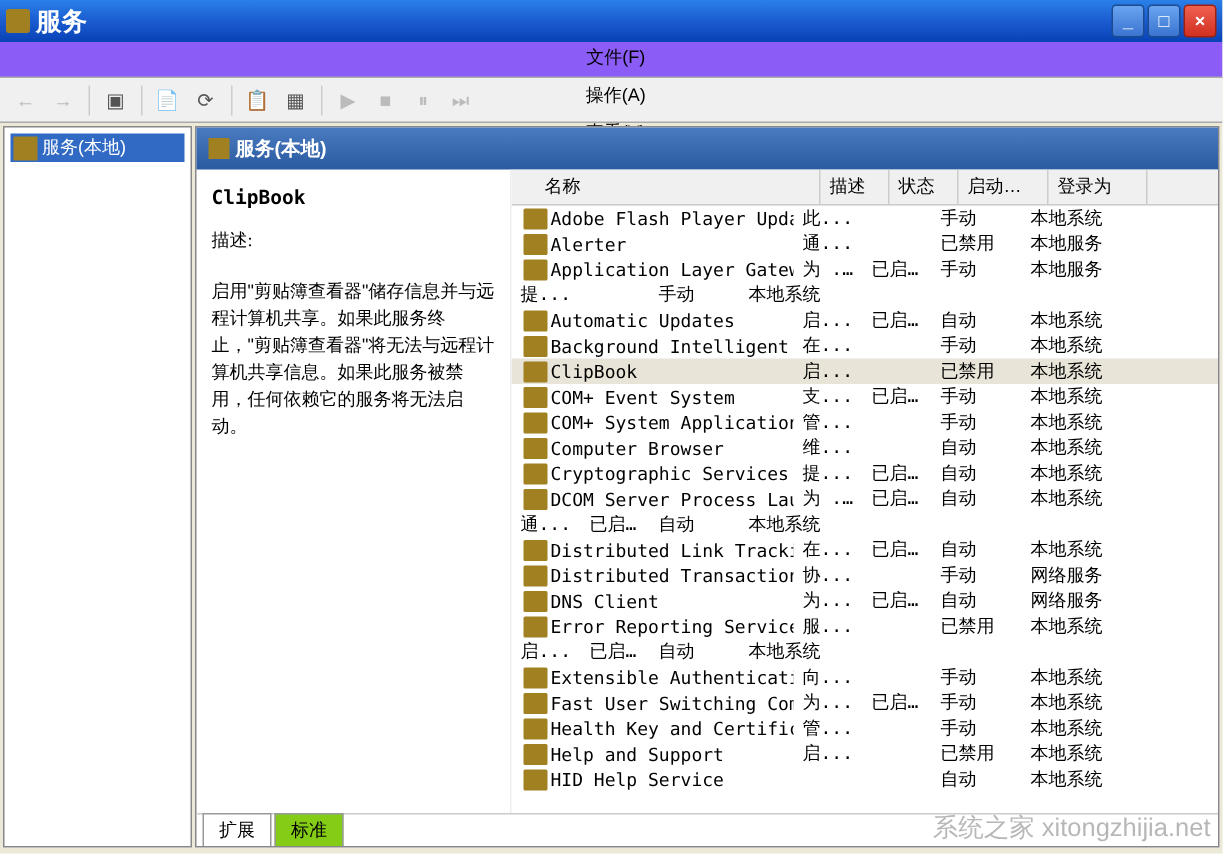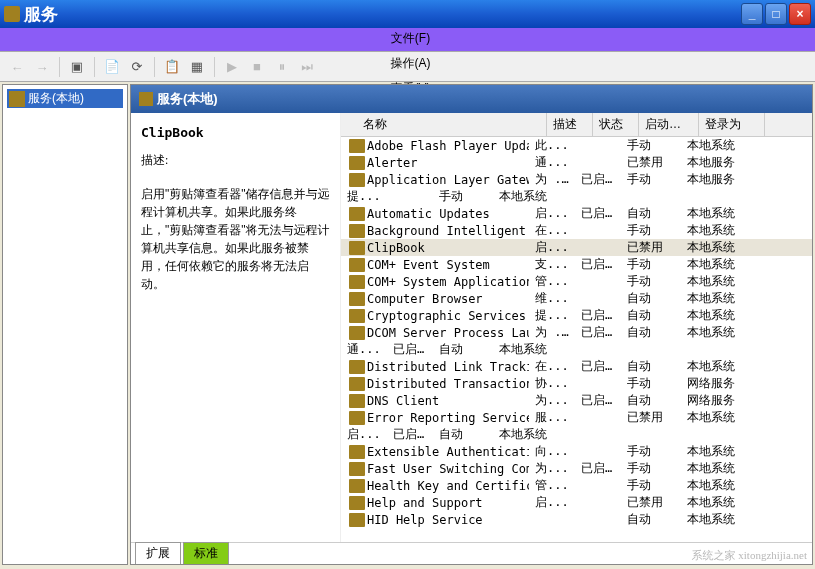--- a/index.html
+++ b/index.html
@@ -40,21 +40,21 @@
 .c-logon { width: 66px; }
 .list-rows { overflow-y: scroll; height: 392px; }
 .row { display: flex; align-items: center; height: 17px; }
 .row.sel { background: #e8e4d8; }
 .row .col { border-right: none; padding: 1px 6px; font-family: monospace, "SimSun"; font-size: 12px; }
 .row-icon { width: 16px; height: 14px; background: #a08020; margin-left: 2px; flex-shrink: 0; border-radius: 1px; }
 .row .c-name { width: 188px; display: flex; align-items: center; gap: 2px; }
 .tabs { height: 22px; border-top: 1px solid #ccc; display: flex; align-items: flex-end; padding-left: 4px; }
 .tab { padding: 2px 10px; border: 1px solid #999; border-bottom: none; margin-right: 2px; font-size: 12px; background: #84cc16; }
 .tab.active { background: white; }
-.watermark { position: absolute; right: 8px; bottom: 6px; color: #888; font-size: 11px; font-family: Liberation Serif, serif; opacity: 0.6; pointer-events: none; }
+.watermark { position: absolute; right: 8px; bottom: 6px; color: #888; font-size: 17px; font-family: Liberation Sans, sans-serif; opacity: 0.6; pointer-events: none; }
 </style>
 </head>
 <body>
 
 <div class="titlebar">
   <div class="titlebar-icon"></div>
   <div class="titlebar-text">服务</div>
   <div class="win-btns">
     <div class="win-btn win-min">_</div>
     <div class="win-btn win-max">□</div>

